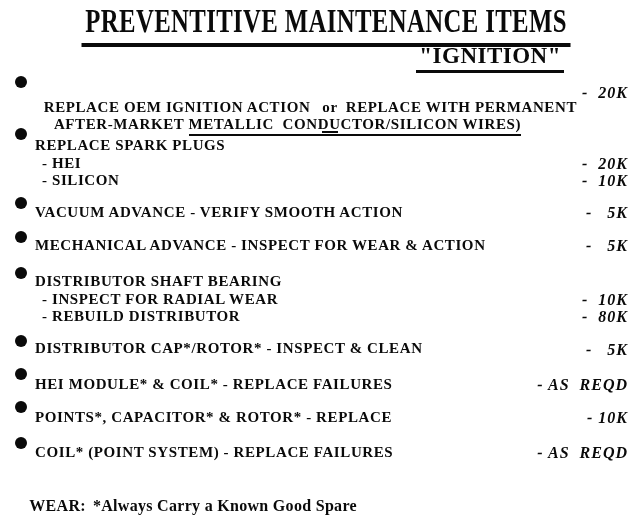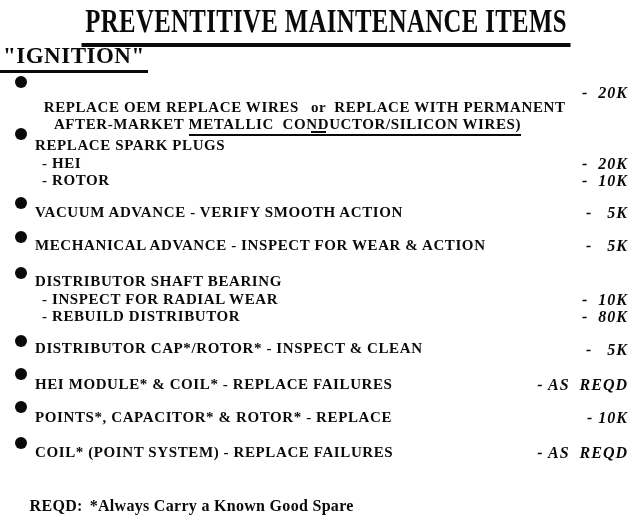--- a/index.html
+++ b/index.html
@@ -2,21 +2,21 @@
 <html><head>
 <meta charset="utf-8">
 <style>
   html,body{margin:0;padding:0;}
   body{
     width:640px;height:518px;position:relative;overflow:hidden;
     background:#ffffff;color:#0a0a0a;
     font-family:"Liberation Serif",serif;font-weight:bold;
     -webkit-font-smoothing:none;
   }
-  .hdr{position:absolute;left:0;width:564px;text-align:left;}
+  .hdr{position:absolute;left:0;width:564px;text-align:right;}
   #title-wrap{top:3px;}
   #subtitle-wrap{top:43px;}
   .title{
     display:inline-block;font-size:33px;letter-spacing:0.5px;
     border-bottom:4px solid #0a0a0a;padding:0 5px 3px 5px;
     transform:scaleX(0.75);transform-origin:50% 50%;white-space:pre;
   }
   .subtitle{
     display:inline-block;font-size:23px;letter-spacing:0.5px;
     border-bottom:3px solid #0a0a0a;padding:0 3px 1px 3px;white-space:pre;
@@ -60,34 +60,34 @@
 <div class="bullet" style="top:128px"></div>
 <div class="bullet" style="top:197px"></div>
 <div class="bullet" style="top:231px"></div>
 <div class="bullet" style="top:267px"></div>
 <div class="bullet" style="top:335px"></div>
 <div class="bullet" style="top:368px"></div>
 <div class="bullet" style="top:401px"></div>
 <div class="bullet" style="top:437px"></div>
 
 <div class="row main" style="top:85px">
-  <span>REPLACE OEM REPLACE WIRES</span><span class="or">or</span><span>REPLACE WITH PERMANENT</span>
+  <span>REPLACE OEM IGNITION ACTION</span><span class="or">or</span><span>REPLACE WITH PERMANENT</span>
 </div>
 <div class="val" style="top:85px">-  20K</div>
 
 <div class="row cont" style="top:102px">
   <span>AFTER-MARKET </span><span class="uline">METALLIC  CONDUCTOR/SILICON WIRES)</span>
 </div>
 
 <div class="row main" style="top:138px">REPLACE SPARK PLUGS</div>
 
 <div class="row sub" style="top:156px">- HEI</div>
 <div class="val" style="top:156px">-  20K</div>
 
-<div class="row sub" style="top:173px">- ROTOR</div>
+<div class="row sub" style="top:173px">- SILICON</div>
 <div class="val" style="top:173px">-  10K</div>
 
 <div class="row main" style="top:205px">VACUUM ADVANCE - VERIFY SMOOTH ACTION</div>
 <div class="val" style="top:205px">-   5K</div>
 
 <div class="row main" style="top:238px">MECHANICAL ADVANCE - INSPECT FOR WEAR &amp; ACTION</div>
 <div class="val" style="top:238px">-   5K</div>
 
 <div class="row main" style="top:274px">DISTRIBUTOR SHAFT BEARING</div>
 
@@ -103,14 +103,14 @@
 <div class="row main" style="top:377px">HEI MODULE* &amp; COIL* - REPLACE FAILURES</div>
 <div class="val" style="top:377px">- AS  REQD</div>
 
 <div class="row main" style="top:410px">POINTS*, CAPACITOR* &amp; ROTOR* - REPLACE</div>
 <div class="val" style="top:410px">- 10K</div>
 
 <div class="row main" style="top:445px">COIL* (POINT SYSTEM) - REPLACE FAILURES</div>
 <div class="val" style="top:445px">- AS  REQD</div>
 
 <div class="row" id="note-row" style="top:483px">
-  <span>REQD:</span><span id="note-text">*Always Carry a Known Good Spare</span>
+  <span>WEAR:</span><span id="note-text">*Always Carry a Known Good Spare</span>
 </div>
 
 </body></html>

